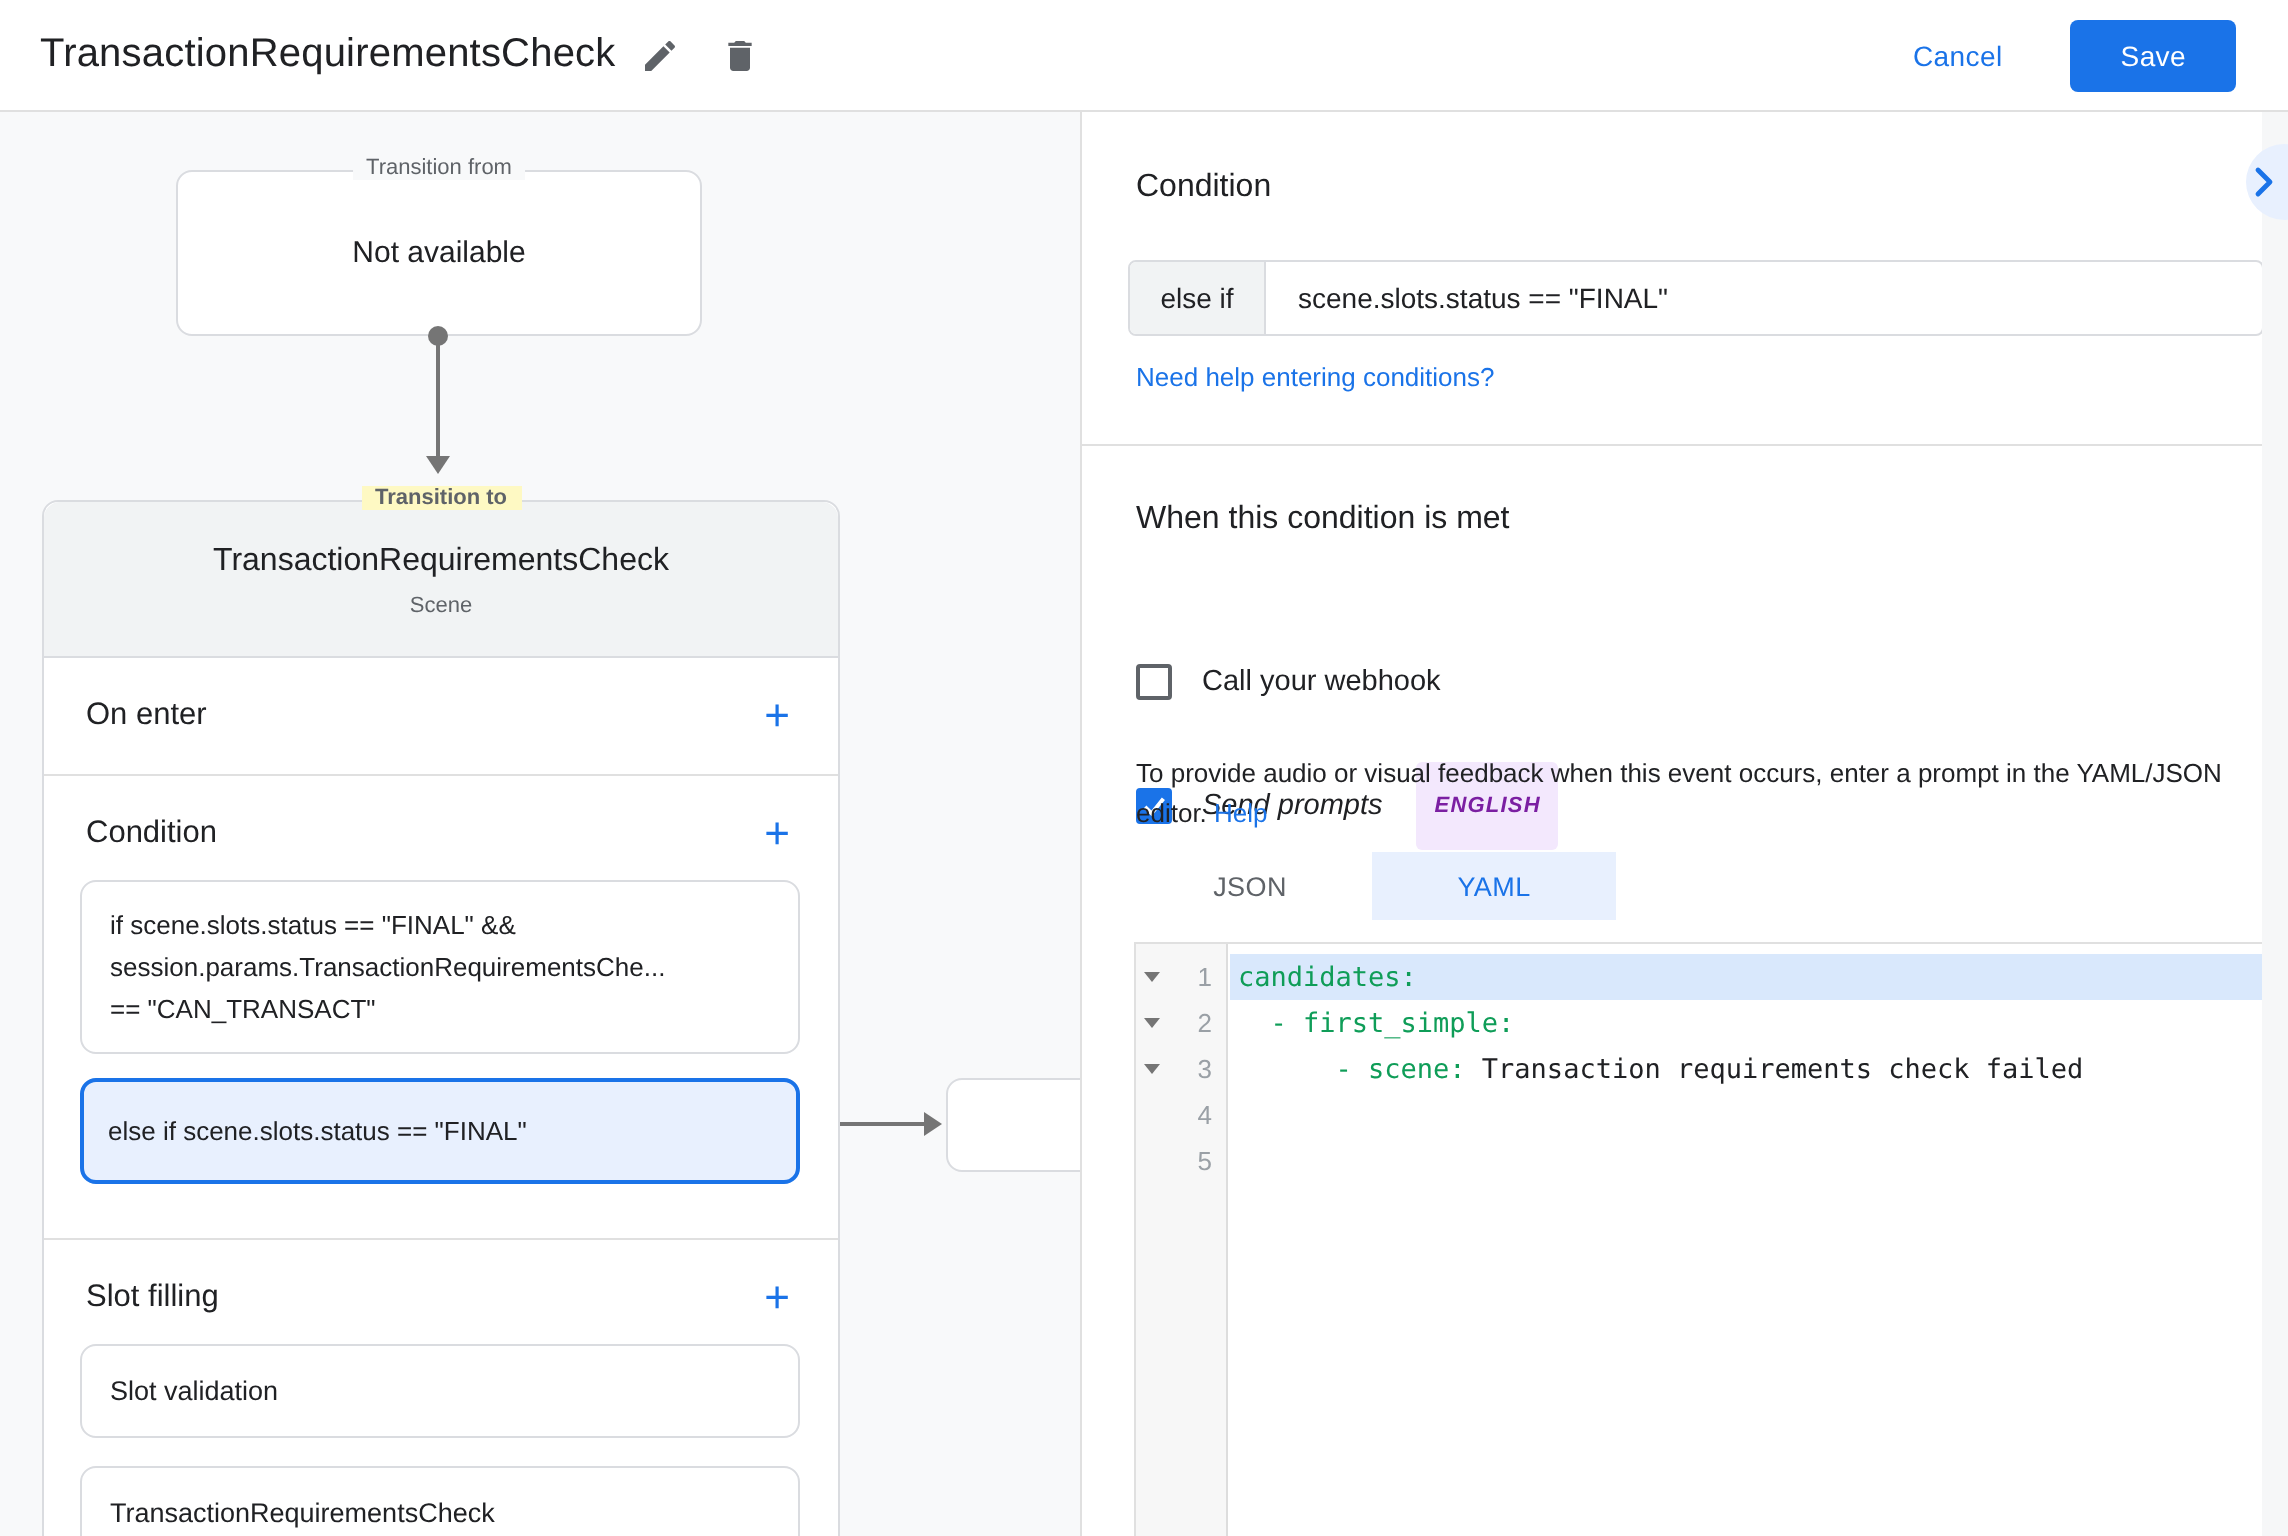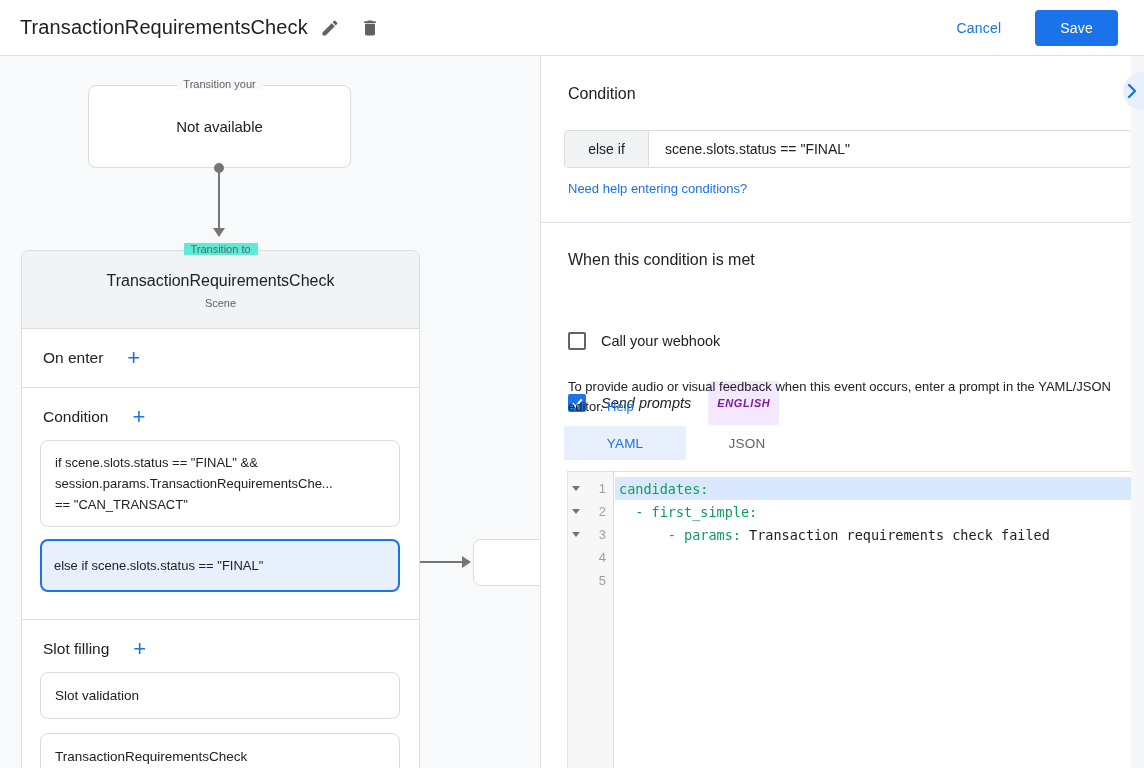--- a/index.html
+++ b/index.html
@@ -59,29 +59,29 @@
     border-top:6px solid transparent; border-bottom:6px solid transparent; border-left:9px solid #757575;
   }
 
   .target-box { left:473px; top:483px; width:90px; height:47px; }
 
   
   .scene-card {
     position:absolute; left:21px; top:194px; width:399px; height:560px;
     background:#fff; border:1px solid #dadce0; border-radius:8px;
   }
-  .scene-card .legend { background:#5eead4; }
+  .scene-card .legend { background:#fef9c3;font-weight:bold; }
   .card-header {
     height:78px; background:#f1f3f4; border-bottom:1px solid #dadce0;
     border-radius:8px 8px 0 0; display:flex; flex-direction:column; align-items:center; justify-content:center;
   }
   .card-title { font-size:16px; color:#202124; margin-top:2px; }
   .card-subtitle { font-size:11px; color:#5f6368; margin-top:7px; }
   .card-row {
-    display:flex; align-items:center; 
+    display:flex; align-items:center; justify-content:space-between;
     padding:0 24px 0 21px; height:59px;gap:24px;
   }
   .card-row.bordered { border-bottom:1px solid #e0e0e0; }
   .row-label { font-size:15.5px; color:#202124; }
   .plus-btn {
     border:none; background:transparent; color:#1a73e8; font-size:22px; font-weight:400;
     cursor:pointer; line-height:1; font-family:inherit;
   }
   .section { border-bottom:1px solid #e0e0e0; padding-bottom:17px; }
   .section .card-row { height:52px; padding-top:6px; }
@@ -115,21 +115,21 @@
   }
   .panel-heading { position:absolute; left:27px; font-size:16px; font-weight:400; color:#202124; }
   .h-condition { top:29px; }
   .h-when { top:195px; }
 
   .cond-input-group {
     position:absolute; left:23px; top:74px; width:568px; height:38px;
     border:1px solid #dadce0; border-radius:4px; display:flex; align-items:stretch; background:#fff;
   }
   .cond-prefix {
-    width:84px; background:#f1f3f4; border-right:1px solid #dadce0;
+    width:68px; background:#f1f3f4; border-right:1px solid #dadce0;
     display:flex; align-items:center; justify-content:center; font-size:14px; color:#202124;
     border-radius:3px 0 0 3px;
   }
   .cond-value {
     flex:1; border:none; outline:none; background:transparent; font-family:inherit;
     font-size:14px; color:#202124; padding:0 16px;
   }
   .help-link { position:absolute; left:27px; top:125px; font-size:13px; color:#1a73e8; text-decoration:none; }
   .panel-divider { position:absolute; left:0; top:166px; width:604px; height:1px; background:#e0e0e0; }
 
@@ -199,21 +199,21 @@
     </span>
   </button>
   <div class="topbar-spacer"></div>
   <button class="cancel-btn">Cancel</button>
   <button class="save-btn">Save</button>
 </header>
 
 <div class="canvas">
 
   <div class="float-box tf-box">
-    <span class="legend">Transition your</span>
+    <span class="legend">Transition from</span>
     <span class="tf-content">Not available</span>
   </div>
 
   <span class="connector-dot" style="left:214px; top:107px;"></span>
   <span class="connector-stem-v" style="left:218px; top:115px; height:58px;"></span>
   <span class="arrowhead-down" style="left:213px; top:172px;"></span>
 
   <div class="float-box target-box"></div>
 
   <span class="connector-dot" style="left:395px; top:501px;"></span>
@@ -301,22 +301,22 @@
       </span>
     </span>
     <span class="check-label">Send prompts</span>
     <span class="lang-badge">ENGLISH</span>
   </div>
 
   <p class="panel-desc"><span>To provide audio or visual feedback when this event occurs, enter a prompt in the YAML/JSON editor.</span>
     <a class="inline-link" href="#">Help</a></p>
 
   <div class="tabs">
+    <button class="tab">JSON</button>
     <button class="tab active">YAML</button>
-    <button class="tab">JSON</button>
   </div>
 
   <div class="editor">
     <div class="gutter">
       <div class="gutter-row">
         <span class="fold-cell">
             <span class="fold-tri"></span>
           </span>
         <span class="line-num">1</span>
       </div>
@@ -342,20 +342,20 @@
       </div>
     </div>
     <div class="code-area">
       <div class="code-line active">
         <span class="tok-key">candidates:</span><span class="tok-val"></span>
       </div>
       <div class="code-line">
         <span class="tok-key">  - first_simple:</span><span class="tok-val"></span>
       </div>
       <div class="code-line">
-        <span class="tok-key">      - params:</span><span class="tok-val"> Transaction requirements check failed</span>
+        <span class="tok-key">      - scene:</span><span class="tok-val"> Transaction requirements check failed</span>
       </div>
       <div class="code-line">
         <span class="tok-key"></span><span class="tok-val"></span>
       </div>
     </div>
   </div>
 </aside>
 
 </body></html>

